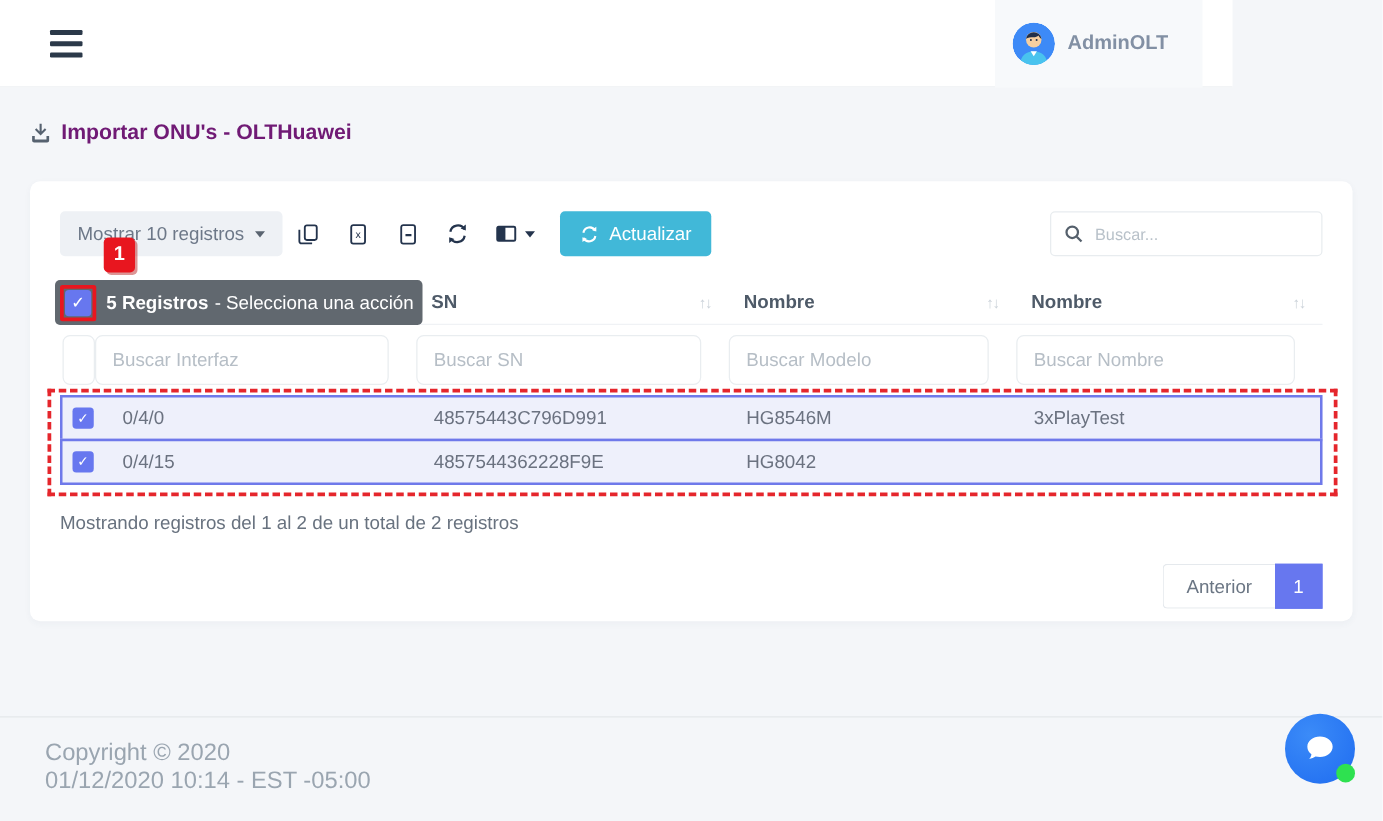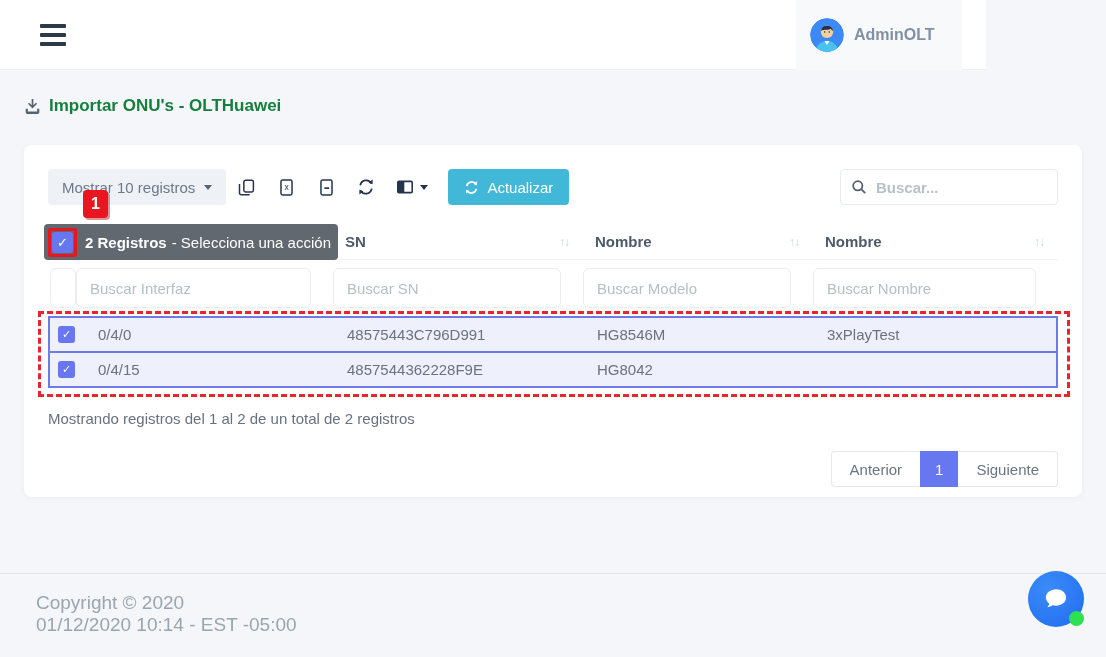--- a/index.html
+++ b/index.html
@@ -15,21 +15,21 @@
   .hamburger { position:absolute; left:40px; top:24px; width:28px; height:22px;
     display:flex; flex-direction:column; justify-content:space-between; cursor:pointer; }
   .hamburger span { display:block; height:4px; width:26px; background:#2b3949; border-radius:1px; }
   .user-panel { position:absolute; right:24px; top:0; height:70px; width:166px;
     background:#f7f9fb; display:flex; align-items:center; padding-left:14px; gap:10px; cursor:pointer; }
   .avatar { width:34px; height:34px; border-radius:50%; overflow:hidden; flex:0 0 auto; }
   .user-name { color:#8290a4; font-weight:600; font-size:16px; }
 
   
   .page-title-row { position:absolute; top:96px; left:24px; display:flex; align-items:center; gap:8px; }
-  .page-title-row h1 { font-size:17px; font-weight:700; color:#15803d; }
+  .page-title-row h1 { font-size:17px; font-weight:700; color:#701a75; }
 
   
   .card { position:absolute; left:24px; top:145px; width:1058px; height:352px;
     background:#ffffff; border-radius:8px; box-shadow:0 2px 6px rgba(60,70,90,.04); padding:24px; }
 
   
   .toolbar { display:flex; align-items:center; justify-content:space-between; height:36px; }
   .toolbar-left { display:flex; align-items:center; }
   .show-entries { height:36px; background:#eef1f5; border:none; border-radius:4px;
     color:#6d7888; font-size:15px; padding:0 14px; display:flex; align-items:center; gap:9px;
@@ -37,21 +37,21 @@
   .caret-down { width:0; height:0; border-left:4px solid transparent; border-right:4px solid transparent;
     border-top:5px solid currentColor; display:inline-block; }
   .tool-icon { width:40px; height:36px; display:flex; align-items:center; justify-content:center;
     color:#24344d; background:none; border:none; cursor:pointer; }
   .tool-icon.cols { width:52px; gap:6px; }
   .btn-actualizar { height:36px; margin-left:10px; background:#41b8d8; color:#fff; border:none;
     border-radius:4px; font-size:15px; font-family:inherit; padding:0 16px; display:flex;
     align-items:center; gap:8px; cursor:pointer; }
   .search-box { width:218px; height:36px; border:1px solid #e8ecef; border-radius:4px; background:#fff;
     display:flex; align-items:center; padding:0 10px; gap:9px; color:#55606c; }
-  .search-box input { border:none; outline:none; width:100%; font-size:15px; font-family:inherit; color:#0c4a6e;font-weight:bold; }
+  .search-box input { border:none; outline:none; width:100%; font-size:13px; font-family:inherit; color:#0c4a6e; }
   .search-box input::placeholder { color:#b8c1c9; }
 
   
   .tbl { margin-top:19px; position:relative; }
   .grid-row { display:grid; grid-template-columns:28px 257px 250px 230px 245px; align-items:center; }
 
   .thead { height:36px; position:relative; border-bottom:1px solid #f0f2f5; }
   .th { font-weight:600; color:#4e5a68; padding-left:12px; display:flex; align-items:center; }
   .sort { margin-left:auto; margin-right:14px; color:#ccd3da; font-size:12px; letter-spacing:-1px; cursor:pointer; }
   .action-btn { position:absolute; left:-4px; top:0; width:294px; height:36px; background:#61686f;
@@ -226,21 +226,21 @@
       </div>
       <div class="th">
         <span>Nombre</span>
         <span class="sort">↑↓</span>
       </div>
 
       <button class="action-btn">
         <span class="cb-annot">
           <span class="cb head">✓</span>
         </span>
-        <span class="bold">2 Registros</span>
+        <span class="bold">5 Registros</span>
         <span>- Selecciona una acción</span>
         <span class="caret-down"></span>
       </button>
     </div>
 
     <div class="filters grid-row">
       <div>
           <div class="filter-empty"></div>
         </div>
       <div><input type="text" placeholder="Buscar Interfaz" style=""></div>
@@ -271,21 +271,20 @@
       <div class="red-dashed"></div>
     </div>
 
   </div>
 
   <div class="summary">Mostrando registros del 1 al 2 de un total de 2 registros</div>
 
   <div class="pagination">
     <button class="page-btn prev">Anterior</button>
     <button class="page-btn active">1</button>
-    <button class="page-btn next">Siguiente</button>
   </div>
 </div>
 
 <div class="annot-badge">1</div>
 
 <footer class="footer">
   <div>Copyright © 2020</div>
   <div>01/12/2020 10:14 - EST -05:00</div>
 </footer>
 

